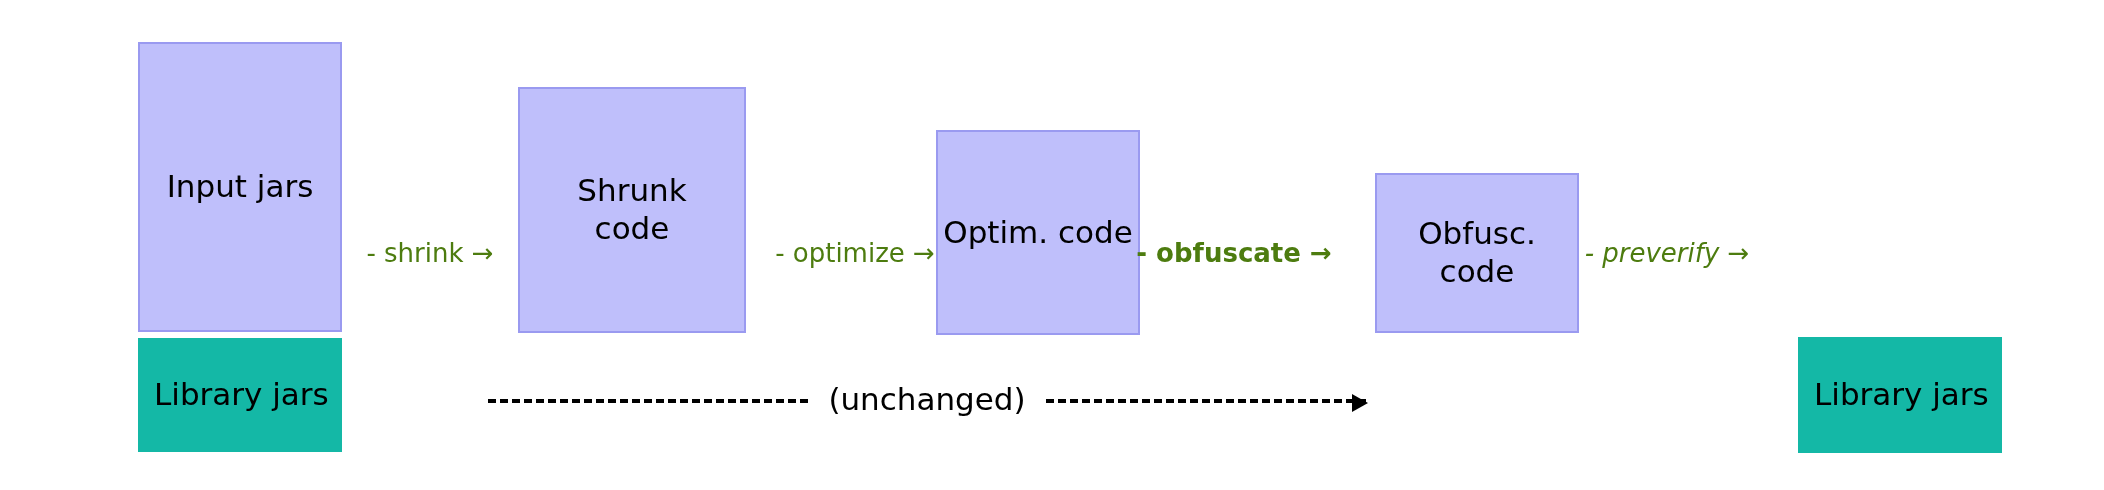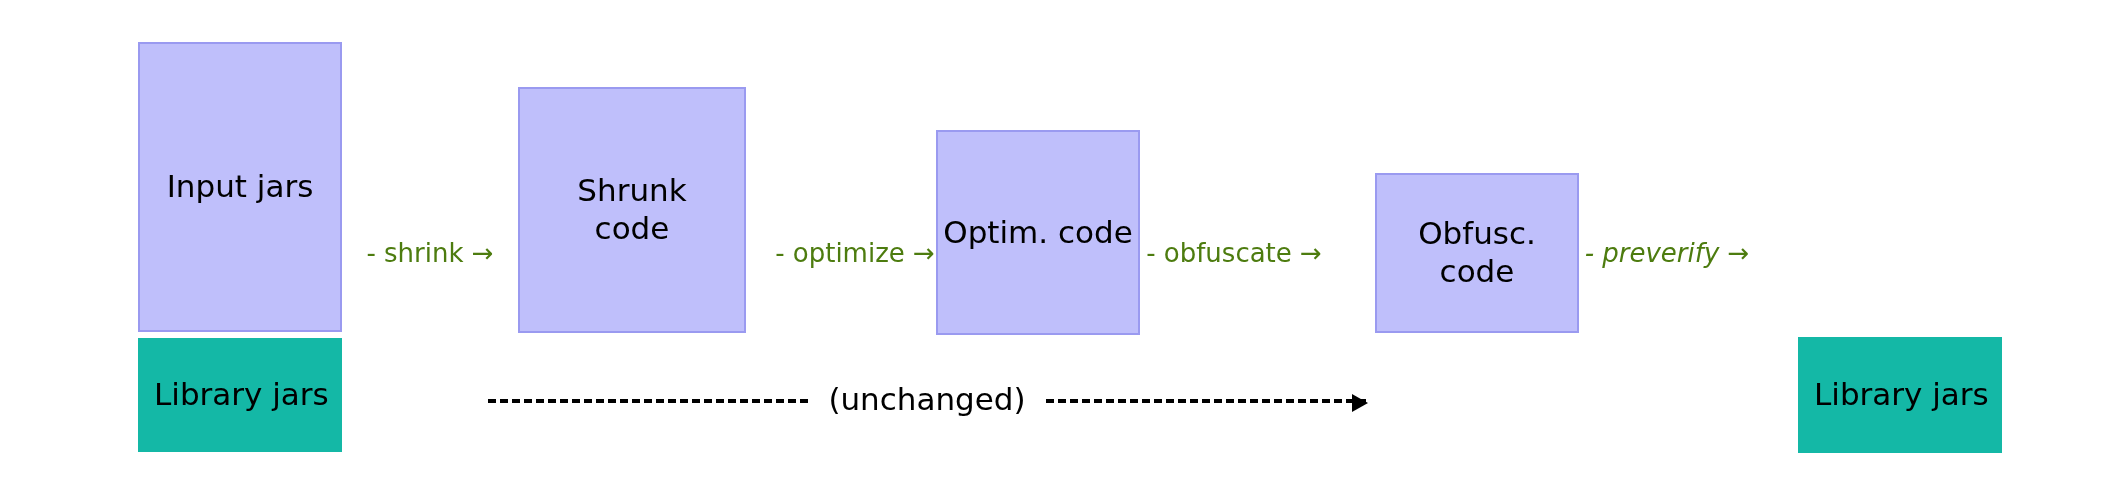--- a/index.html
+++ b/index.html
@@ -61,21 +61,21 @@
     height: 42px;
     display: flex;
     align-items: flex-start;
     justify-content: center;
     color: #4d7c0f;
     font-size: 26px;
     white-space: nowrap;
   }
   #step-shrink     { left: 342px;  width: 176px; }
   #step-optimize   { left: 722px;  width: 196px; margin-left: 35px; }
-  #step-obfuscate  { left: 1140px; width: 188px; }
+  #step-obfuscate  { left: 1140px; width: 188px; font-weight: bold; }
   #step-preverify  { left: 1579px; width: 176px; font-style: italic; }
 
   
   #unchanged-row {
     position: absolute;
     left: 342px;
     top: 380px;
     width: 1188px;
     height: 42px;
     display: flex;

